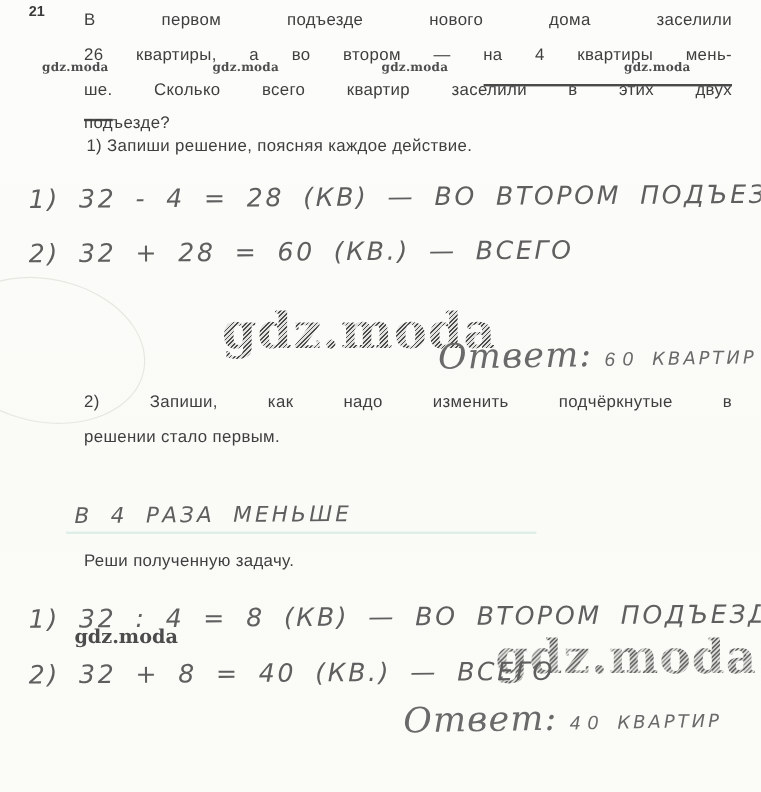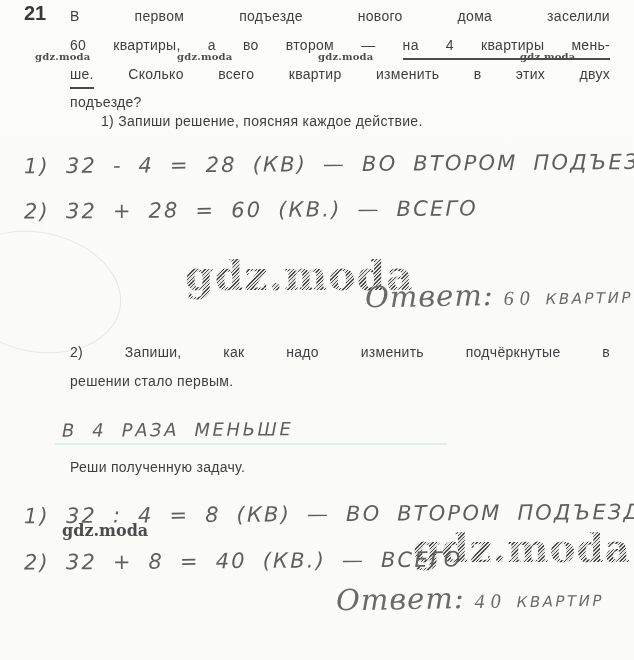--- a/index.html
+++ b/index.html
@@ -10,42 +10,42 @@
     overflow:hidden;
   }
   .page{position:relative;width:634px;height:660px;background:
     linear-gradient(180deg,#fcfcfa 0%,#fafaf7 60%,#fbfbf8 100%);}
 
   
   .print{color:#3f3f3f;font-size:14px;letter-spacing:.3px;}
   .para{position:absolute;width:540px;line-height:28.8px;}
   .pline{text-align:justify;text-align-last:justify;}
   .pline.last{text-align-last:left;}
-  .u{border-bottom:2px solid #4a4a4a;padding-bottom:5px;}
-  .tasknum{position:absolute;left:24px;top:2px;font-weight:bold;font-size:20px;color:#3a3a3a;}
+  .u{border-bottom:2px solid #4a4a4a;padding-bottom:17px;}
+  .tasknum{position:absolute;left:24px;top:2px;font-weight:bold;font-size:12px;color:#3a3a3a;}
 
   
   .hw{
     position:absolute;
     font-family:"DejaVu Sans",sans-serif;
     font-style:italic;
     color:#5f5f5f;
     font-size:21px;
     letter-spacing:2.2px;
     word-spacing:7px;
     white-space:pre;
     transform:rotate(-.4deg);
     z-index:2;
   }
   .hw-small{font-size:18px;letter-spacing:2.6px;}
 
   
   .ansline{position:absolute;white-space:nowrap;color:#6a6a6a;z-index:2;transform:rotate(-1deg);}
   .ans-label{font-family:"DejaVu Serif",serif;font-style:italic;font-size:29px;letter-spacing:1px;}
-  .ans-value{font-family:Liberation Serif, serif;font-style:italic;font-size:20px;letter-spacing:6px;margin-left:10px;}
+  .ans-value{font-family:Liberation Sans, sans-serif;font-style:italic;font-size:16px;letter-spacing:6px;margin-left:10px;}
   .ans-unit{font-family:"DejaVu Sans",sans-serif;font-style:italic;font-size:15px;letter-spacing:2.5px;margin-left:10px;}
 
   
   .wm-tiny{
     position:absolute;top:51px;
     font-family:"DejaVu Serif",serif;font-weight:bold;
     font-size:10px;color:#4e4e4e;letter-spacing:.2px;z-index:1;
   }
   .wm-big{
     position:absolute;
@@ -80,35 +80,35 @@
   <span class="wm-tiny" style="left:318px">gdz.moda</span>
   <span class="wm-tiny" style="left:520px">gdz.moda</span>
   <div class="wm-big wm-big1">gdz.moda</div>
   <div class="wm-big wm-big2">gdz.moda</div>
   <div class="wm-smallbold">gdz.moda</div>
 
   <div class="tasknum">21</div>
 
   <div class="para print" style="left:70px;top:2px">
     <div class="pline"><span>В первом подъезде нового дома заселили</span></div>
-    <div class="pline"><span>60 квартиры, а во втором —</span> <span class="u">на 4 квартиры мень-</span></div>
-    <div class="pline"><span class="u">ше.</span> <span>Сколько всего квартир изменить в этих двух</span></div>
+    <div class="pline"><span>26 квартиры, а во втором —</span> <span class="u">на 4 квартиры мень-</span></div>
+    <div class="pline"><span class="u">ше.</span> <span>Сколько всего квартир заселили в этих двух</span></div>
     <div class="pline last"><span>подъезде?</span></div>
   </div>
 
-  <div class="print" style="position:absolute;left:101px;top:113px">1) Запиши решение, поясняя каждое действие.</div>
+  <div class="print" style="position:absolute;left:72px;top:113px">1) Запиши решение, поясняя каждое действие.</div>
 
   <div class="hw" style="left:24px;top:152px">1) 32 - 4 = 28 (КВ) — ВО ВТОРОМ ПОДЪЕЗДЕ</div>
   <div class="hw" style="left:24px;top:198px">2) 32 + 28 = 60 (КВ.) — ВСЕГО</div>
 
   <div class="ansline" style="left:365px;top:278px">
     <span class="ans-label">Ответ:</span><span class="ans-value">60</span><span class="ans-unit">КВАРТИР</span>
   </div>
 
-  <div class="para print" style="left:70px;top:338px">
+  <div class="para print" style="left:70px;top:320px">
     <div class="pline"><span>2) Запиши, как надо изменить подчёркнутые в</span></div>
     <div class="pline last"><span>решении стало первым.</span></div>
   </div>
 
   <div class="hw hw-small" style="left:62px;top:419px">В 4 РАЗА МЕНЬШЕ</div>
 
   <div class="print" style="position:absolute;left:70px;top:459px">Реши полученную задачу.</div>
 
   <div class="hw" style="left:24px;top:502px">1) 32 : 4 = 8 (КВ) — ВО ВТОРОМ ПОДЪЕЗДЕ</div>
   <div class="hw" style="left:24px;top:549px">2) 32 + 8 = 40 (КВ.) — ВСЕГО</div>

